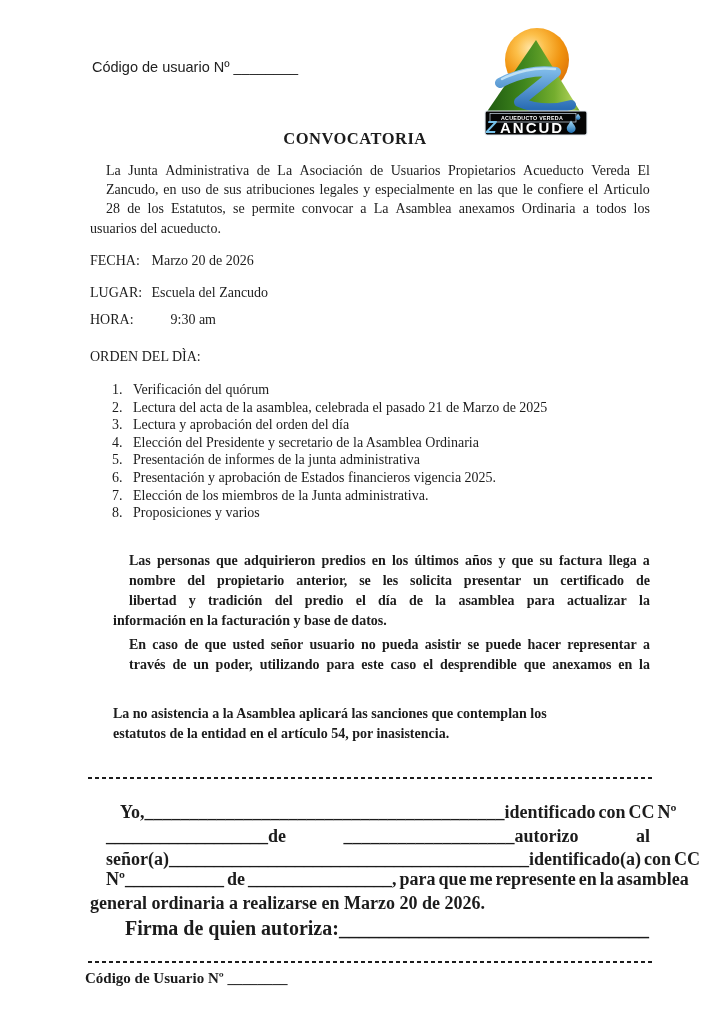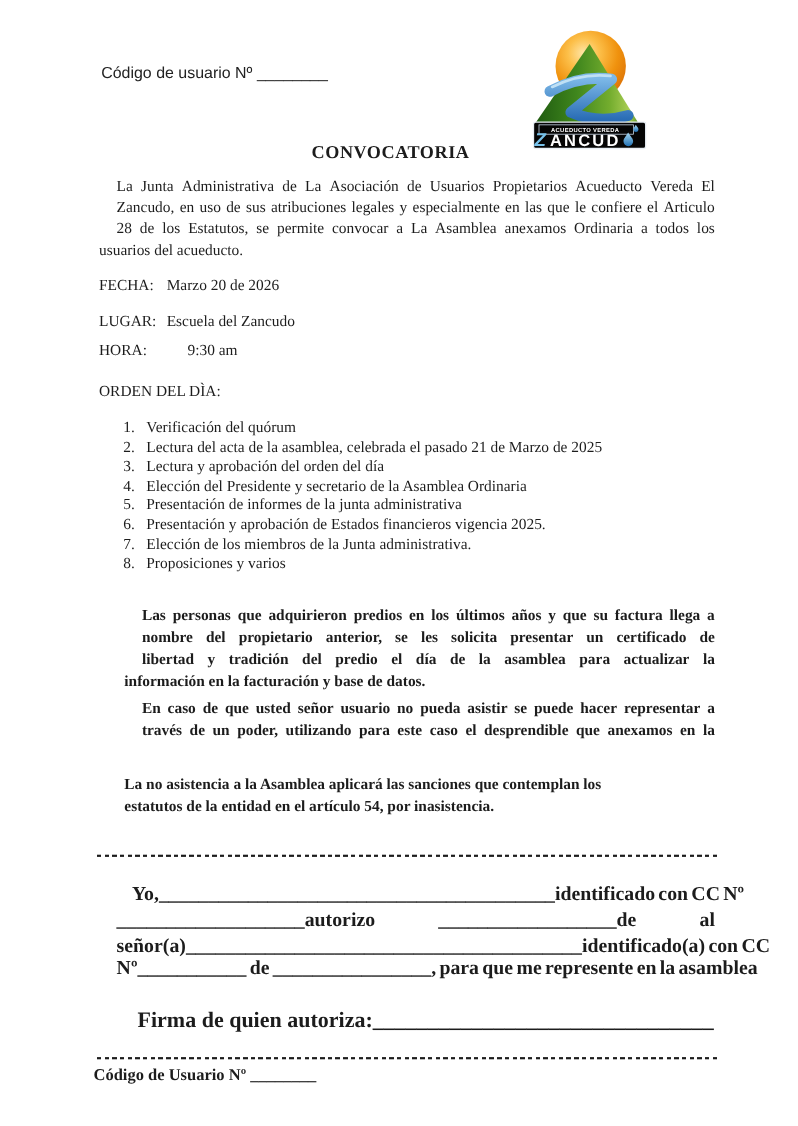--- a/index.html
+++ b/index.html
@@ -304,22 +304,22 @@
   <div class="abs tear t1"></div>
 
   <div class="abs proxyform f1">
     <div class="jline indent">
         <span>Yo,________________________________________identificado</span>
         <span>con</span>
         <span>CC</span>
         <span>Nº</span>
       </div>
     <div class="jline">
+        <span>__________________de</span>
         <span>___________________autorizo</span>
-        <span>__________________de</span>
         <span>al</span>
       </div>
     <div class="jline">
         <span>señor(a)________________________________________identificado(a)</span>
         <span>con</span>
         <span>CC</span>
       </div>
   </div>
   <div class="abs proxyform f2">
     <div class="jline">
@@ -327,20 +327,21 @@
         <span>de</span>
         <span>________________,</span>
         <span>para</span>
         <span>que</span>
         <span>me</span>
         <span>represente</span>
         <span>en</span>
         <span>la</span>
         <span>asamblea</span>
       </div>
+    <div class="lline">general ordinaria a realizarse en Marzo 20 de 2026.</div>
   </div>
 
   <div class="abs signature">
     <span>Firma de quien autoriza:</span><span>_______________________________</span>
   </div>
 
   <div class="abs tear t2"></div>
 
   <div class="abs bottom-code">
     <span>Código de Usuario Nº</span>

